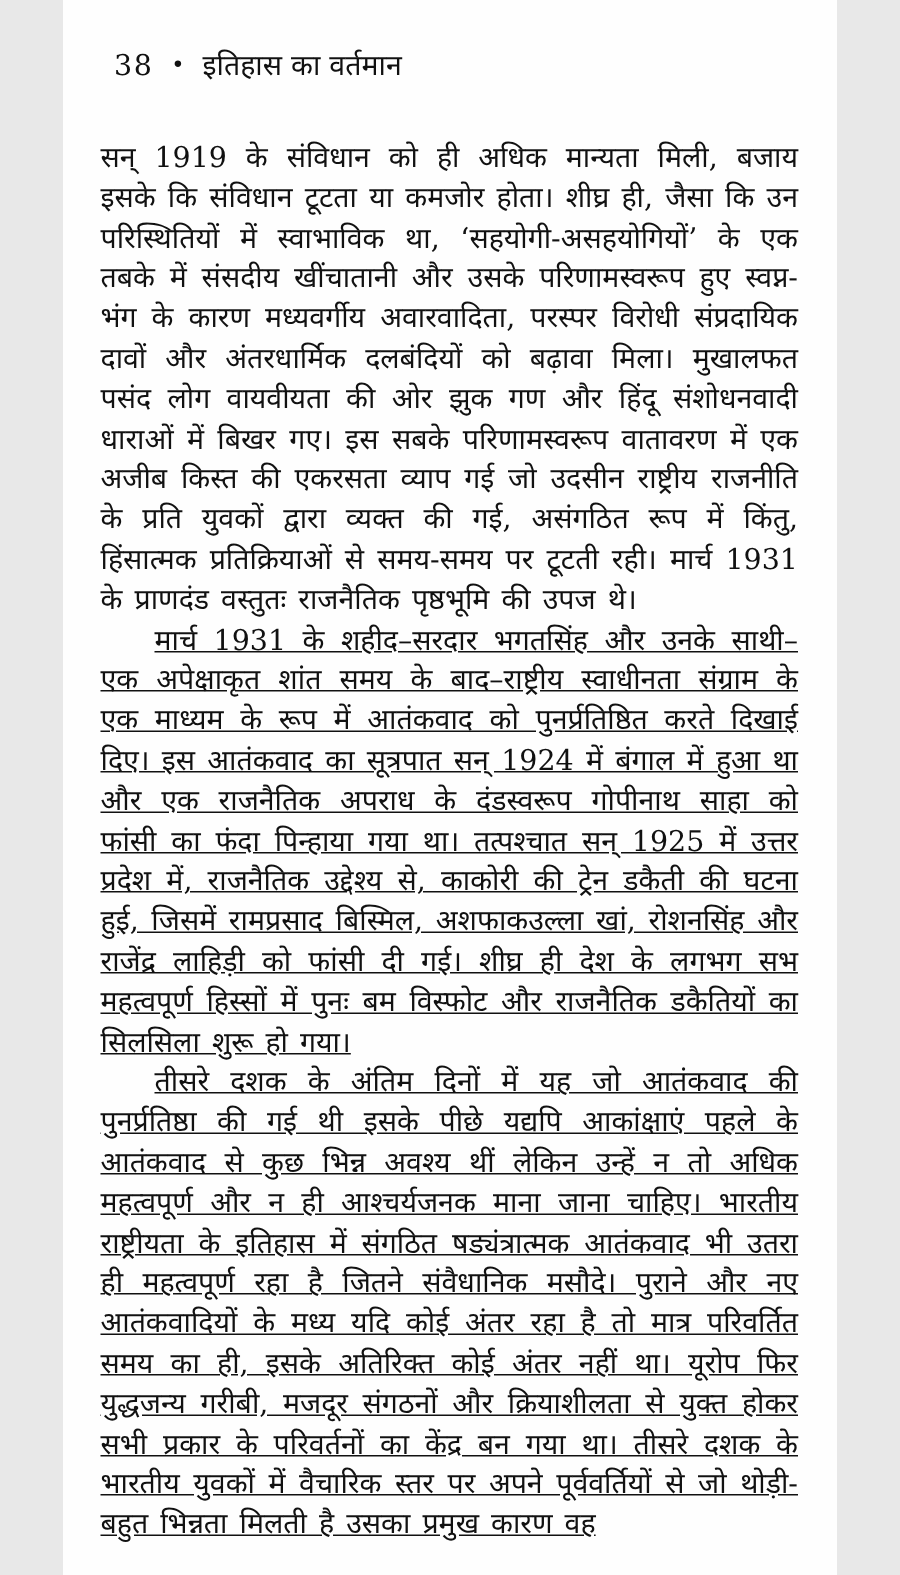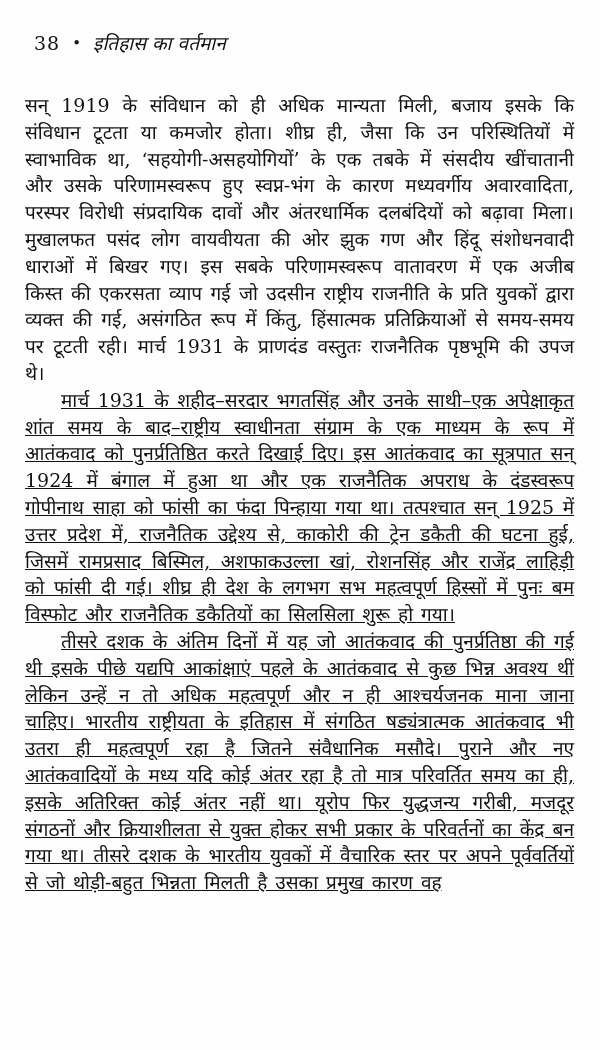--- a/index.html
+++ b/index.html
@@ -2,21 +2,21 @@
 <html lang="hi"><head>
 <meta charset="utf-8">
 <style>
   html, body {
     margin: 0;
     padding: 0;
     background: #e8e8e8;
   }
   .page {
     position: relative;
-    width: 600px;
+    width: 516px;
     height: 1050px;
     margin: 0 auto;
     background: #fefefe;
     color: #111;
     font-family: "DejaVu Serif", "Liberation Serif", serif;
     overflow: hidden;
     box-sizing: border-box;
   }
   .running-head {
     position: absolute;
@@ -33,21 +33,20 @@
     font-style: normal;
     letter-spacing: 1px;
   }
   .head-bullet {
     font-size: 15px;
     line-height: 1;
     transform: translateY(-2px);
     padding: 0 2px;
   }
   .book-title {
-    font-style: italic;
     font-size: 19px;
   }
   .body-text {
     position: absolute;
     top: 92px;
     left: 25px;
     right: 26px;
     font-size: 19px;
     line-height: 26.8px;
     text-align: justify;

